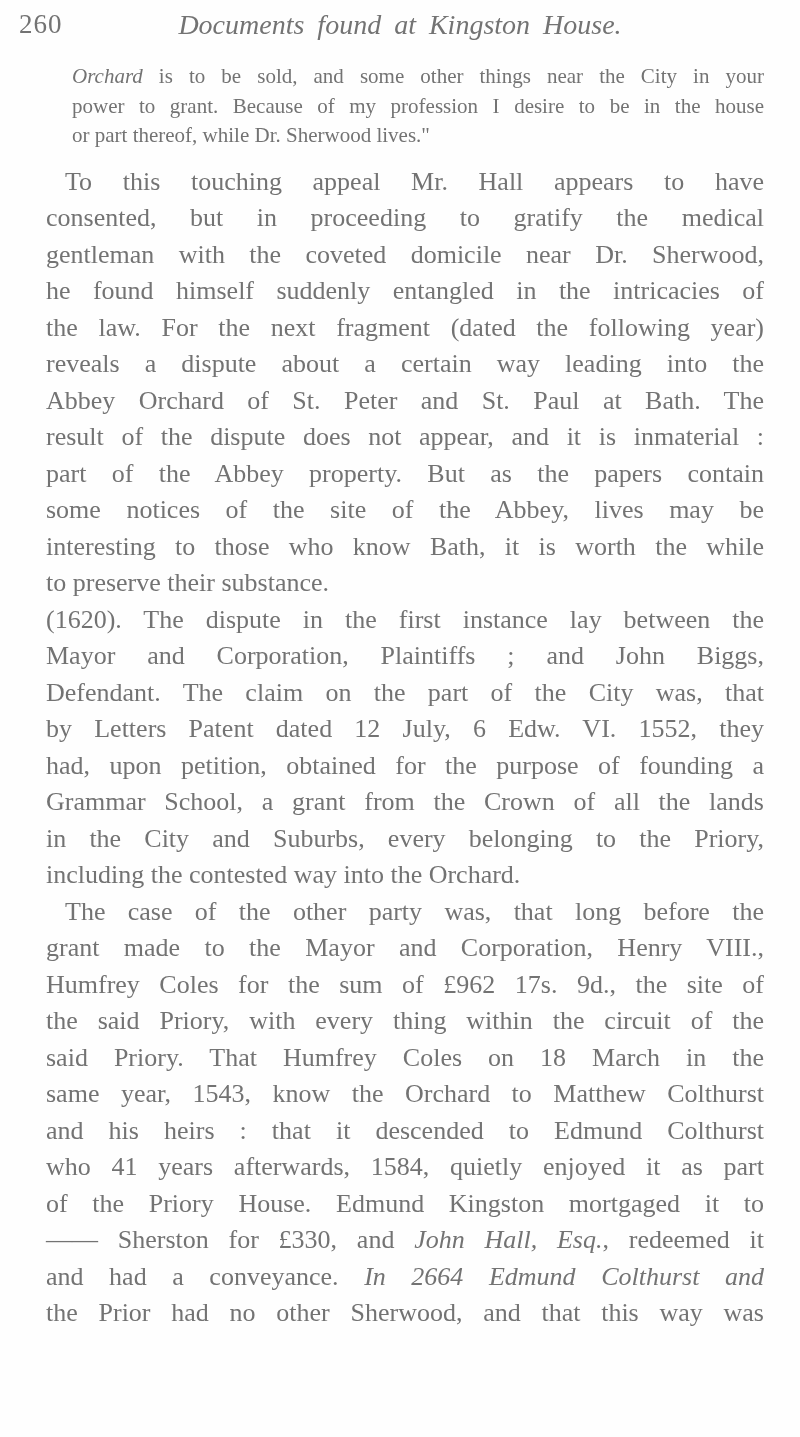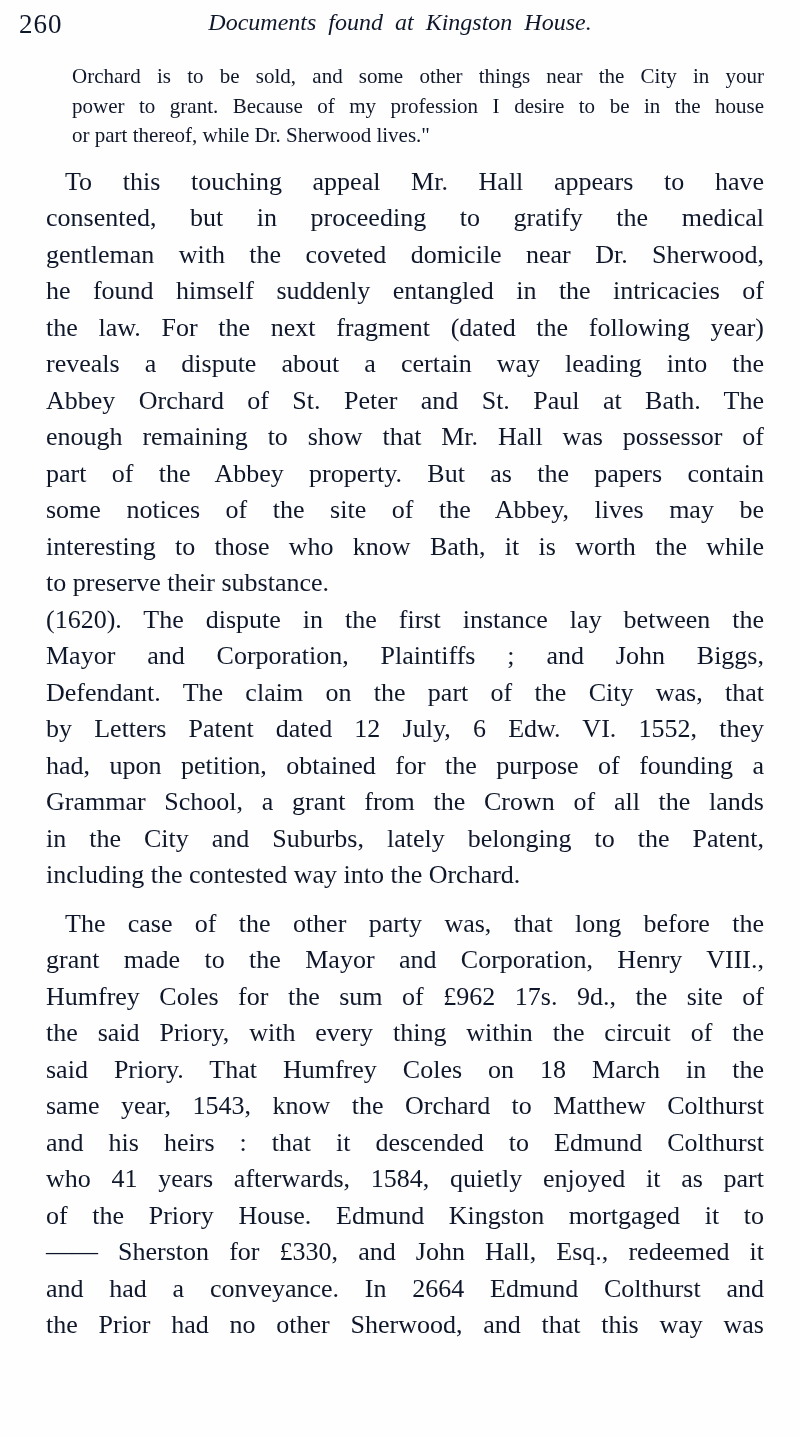--- a/index.html
+++ b/index.html
@@ -7,37 +7,37 @@
     padding: 0;
     background: #e8e8e8;
   }
   .page {
     position: relative;
     width: 800px;
     height: 1437px;
     background: #fefefe;
     overflow: hidden;
     font-family: "Liberation Serif", "DejaVu Serif", serif;
-    color: #0f172a;
+    color: #737373;
   }
   .page-number {
     position: absolute;
     left: 19px;
     top: 9px;
     font-size: 27px;
     letter-spacing: 1px;
   }
   .running-header {
     position: absolute;
     left: 0;
     right: 0;
     top: 9px;
     text-align: center;
     font-style: italic;
-    font-size: 24px;
+    font-size: 28px;
     word-spacing: 6px;
   }
   .content {
     position: absolute;
     left: 46px;
     top: 62px;
     width: 718px;
   }
   .quote {
     margin-left: 26px;
@@ -54,23 +54,22 @@
   .tline {
     text-align: justify;
     text-align-last: justify;
     white-space: nowrap;
   }
   .tline.lastline {
     text-align-last: left;
   }
   .tline.indent {
     padding-left: 19px;
-    margin-top: 12px;
   }
-  .it { }
+  .it { font-style: italic; }
 </style>
 </head>
 <body>
 
 <div class="page">
   <div class="page-number">260</div>
   <div class="running-header">Documents found at Kingston House.</div>
   <div class="content" id="content">
       <div class="quote">
         <div class="tline"><span class="it">Orchard</span><span> is to be sold, and some other things near the City in your</span></div>
@@ -79,34 +78,34 @@
       </div>
       <div class="body-text">
         <div class="para">
           <div class="tline indent"><span>To this touching appeal Mr. Hall appears to have</span></div>
           <div class="tline"><span>consented, but in proceeding to gratify the medical</span></div>
           <div class="tline"><span>gentleman with the coveted domicile near Dr. Sherwood,</span></div>
           <div class="tline"><span>he found himself suddenly entangled in the intricacies of</span></div>
           <div class="tline"><span>the law.  For the next fragment (dated the following year)</span></div>
           <div class="tline"><span>reveals a dispute about a certain way leading into the</span></div>
           <div class="tline"><span>Abbey Orchard of St. Peter and St. Paul at Bath.  The</span></div>
-          <div class="tline"><span>enough remaining to show that Mr. Hall was possessor of</span></div>
+          <div class="tline"><span>result of the dispute does not appear, and it is inmaterial :</span></div>
           <div class="tline"><span>part of the Abbey property.  But as the papers contain</span></div>
           <div class="tline"><span>some notices of the site of the Abbey, lives may be</span></div>
           <div class="tline"><span>interesting to those who know Bath, it is worth the while</span></div>
           <div class="tline lastline"><span>to preserve their substance.</span></div>
         </div>
         <div class="para">
           <div class="tline"><span>(1620).  The dispute in the first instance lay between the</span></div>
           <div class="tline"><span>Mayor and Corporation, Plaintiffs ; and John Biggs,</span></div>
           <div class="tline"><span>Defendant.  The claim on the part of the City was, that</span></div>
           <div class="tline"><span>by Letters Patent dated 12 July, 6 Edw. VI. 1552, they</span></div>
           <div class="tline"><span>had, upon petition, obtained for the purpose of founding a</span></div>
           <div class="tline"><span>Grammar School, a grant from the Crown of all the lands</span></div>
-          <div class="tline"><span>in the City and Suburbs, lately belonging to the Patent,</span></div>
+          <div class="tline"><span>in the City and Suburbs, every belonging to the Priory,</span></div>
           <div class="tline lastline"><span>including the contested way into the Orchard.</span></div>
         </div>
         <div class="para">
           <div class="tline indent"><span>The case of the other party was, that long before the</span></div>
           <div class="tline"><span>grant made to the Mayor and Corporation, Henry VIII.,</span></div>
           <div class="tline"><span>Humfrey Coles for the sum of £962 17s. 9d., the site of</span></div>
           <div class="tline"><span>the said Priory, with every thing within the circuit of the</span></div>
           <div class="tline"><span>said Priory.  That Humfrey Coles on 18 March in the</span></div>
           <div class="tline"><span>same year, 1543, know the Orchard to Matthew Colthurst</span></div>
           <div class="tline"><span>and his heirs : that it descended to Edmund Colthurst</span></div>

